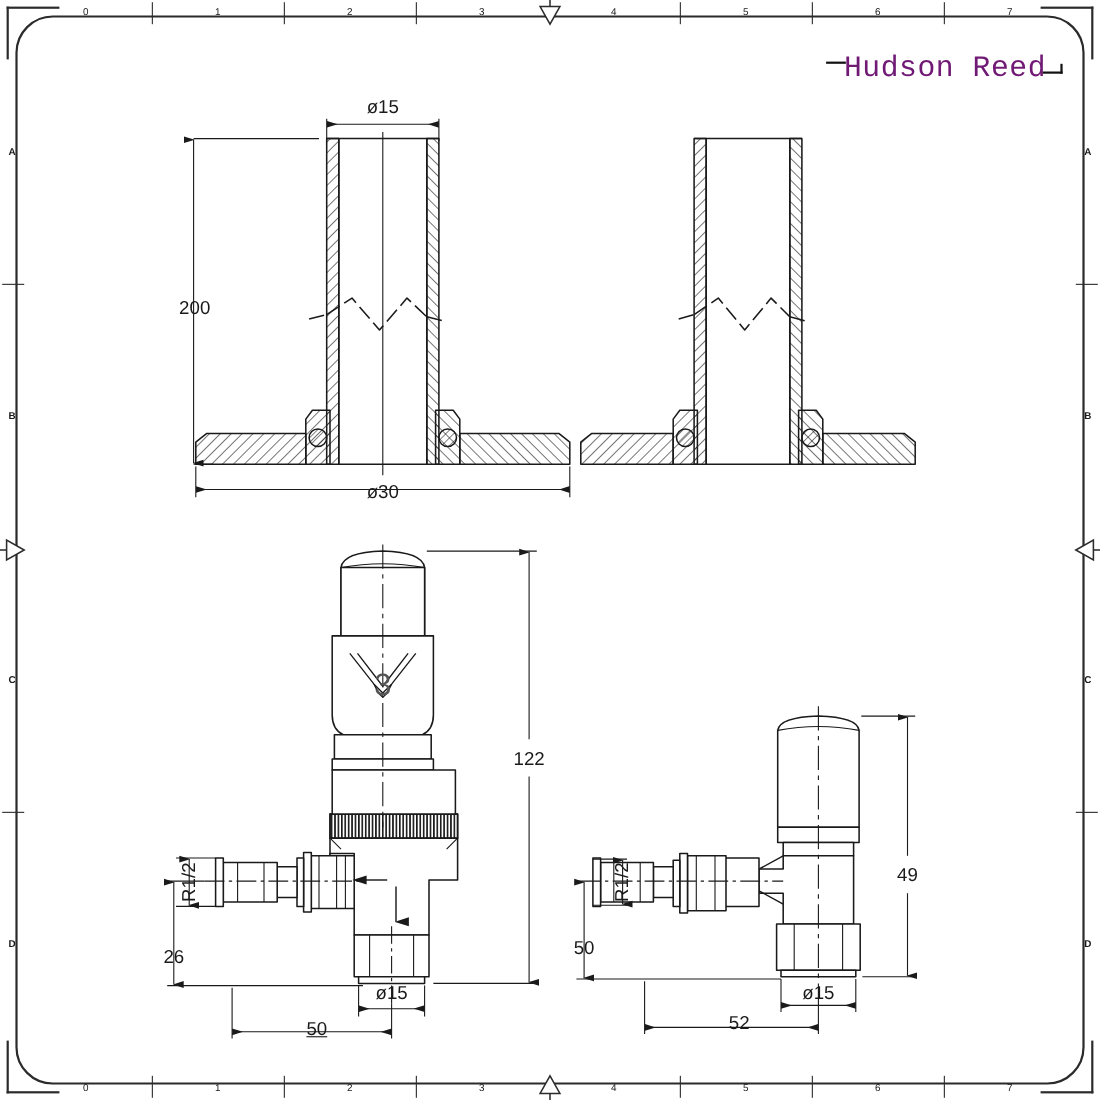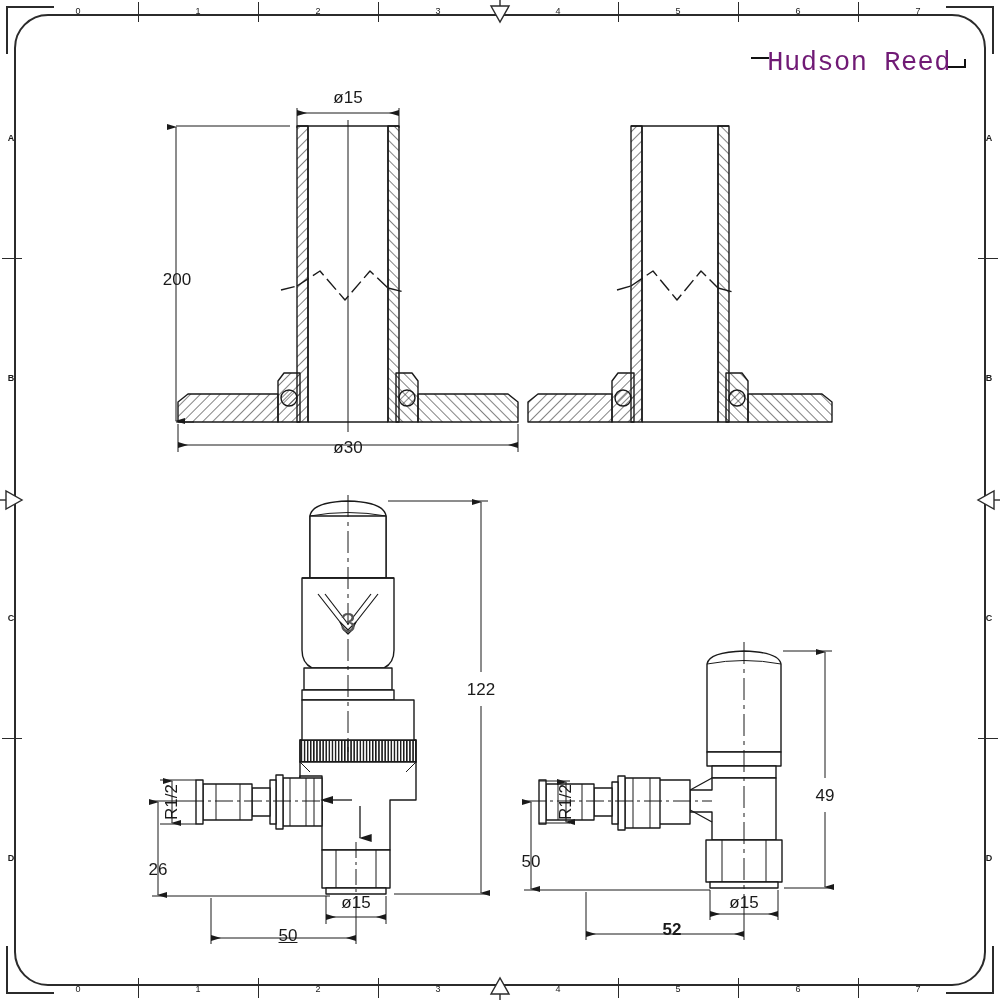--- a/index.html
+++ b/index.html
@@ -434,15 +434,15 @@
   <div class="dim-text" style="left:481px; top:690px;">122</div>
   <div class="dim-text vert" style="left:172px; top:802px;">R1/2</div>
   <div class="dim-text" style="left:158px; top:870px;">26</div>
   <div class="dim-text" style="left:356px; top:903px;">ø15</div>
   <div class="dim-text" style="left:288px; top:936px;text-decoration:underline;">50</div>
 
   <div class="dim-text" style="left:825px; top:796px;">49</div>
   <div class="dim-text vert" style="left:566px; top:802px;">R1/2</div>
   <div class="dim-text" style="left:531px; top:862px;">50</div>
   <div class="dim-text" style="left:744px; top:903px;">ø15</div>
-  <div class="dim-text" style="left:672px; top:930px;font-weight:bold;">52</div>
+  <div class="dim-text" style="left:672px; top:930px;">52</div>
 
 </div>
 
 </body></html>

